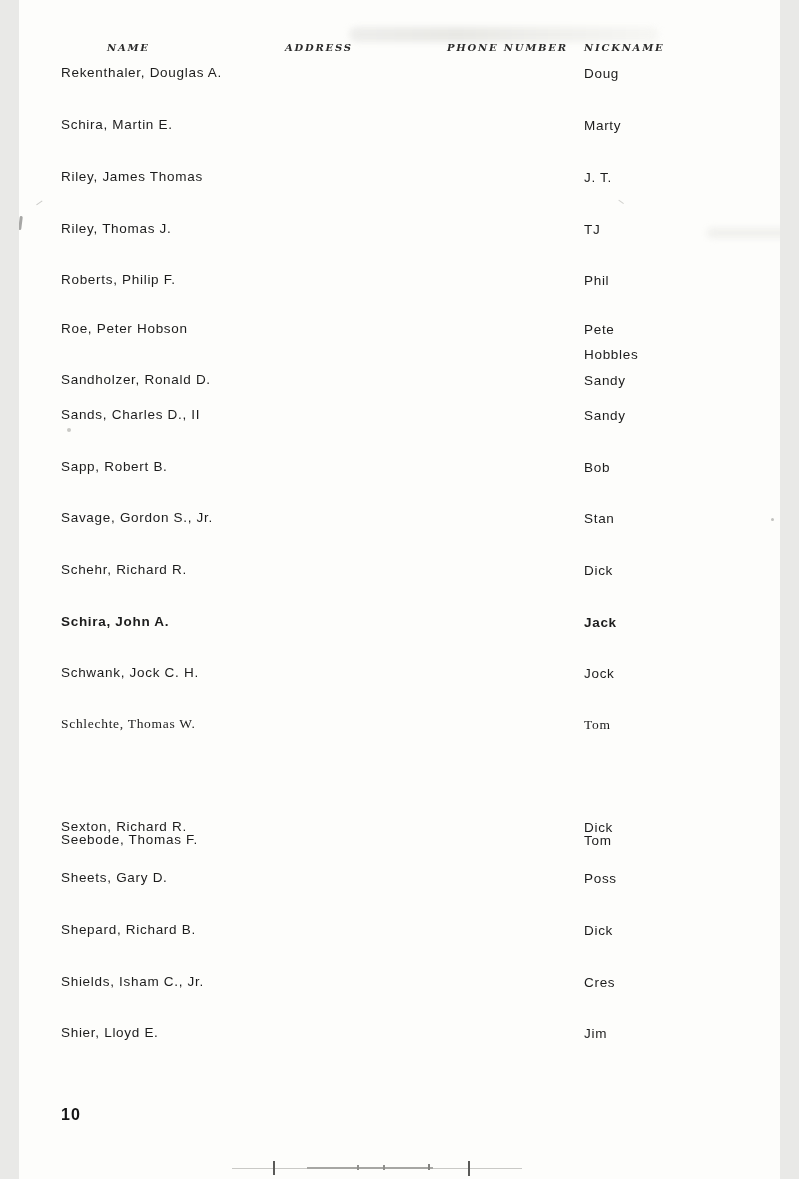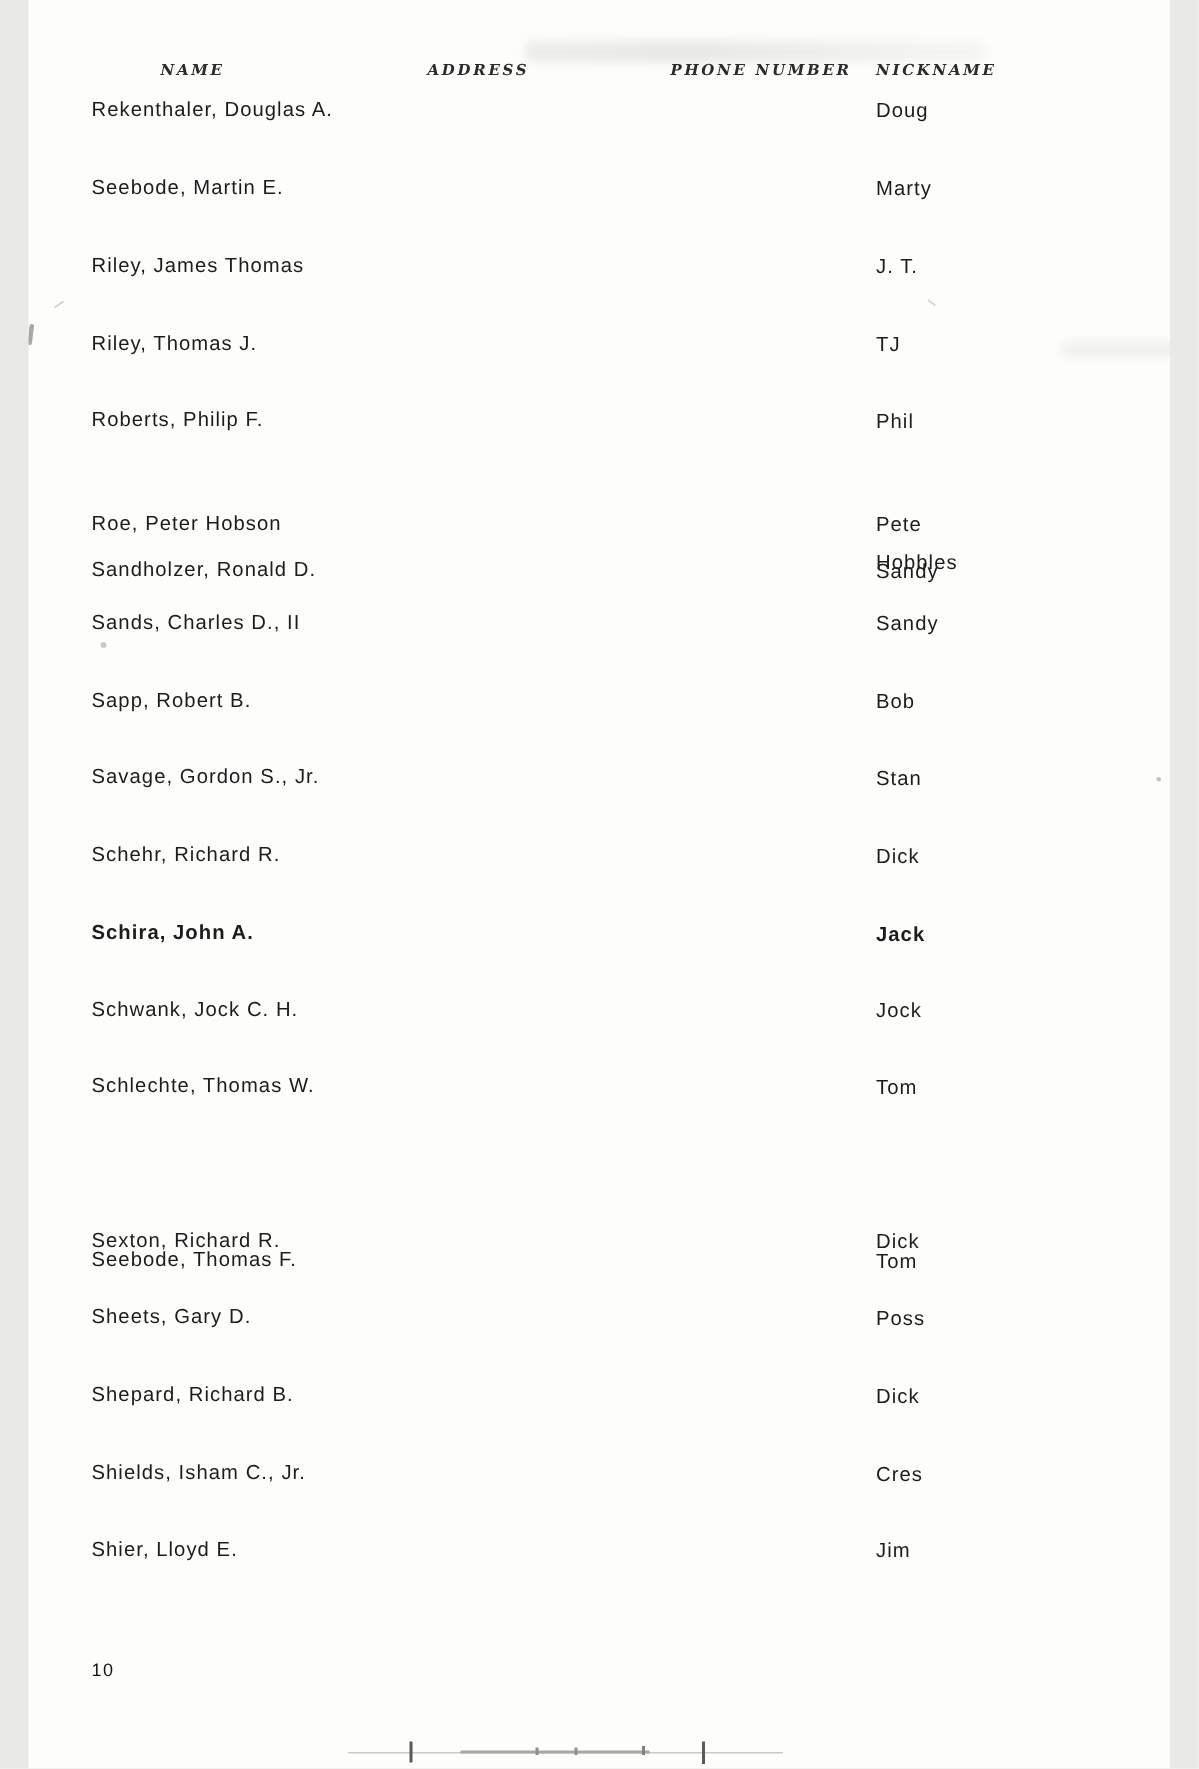--- a/index.html
+++ b/index.html
@@ -42,22 +42,22 @@
   }
   .cell.name  { left: 42px;  top: 0; }
   .cell.addr  { left: 266px; top: 0; }
   .cell.phone { left: 428px; top: 0; }
   .cell.nick  { left: 565px; top: -4px; line-height: 25px; }
 
   .page-number {
     position: absolute;
     left: 42px;
     top: 1106px;
-    font-size: 12px;
-    font-weight: normal;
+    font-size: 16px;
+    font-weight: bold;
     letter-spacing: 1px;
     color: #161616;
   }
 
   
   .smudge-top {
     position: absolute; left: 330px; top: 27px; width: 310px; height: 15px;
     background: linear-gradient(90deg, #ececea 0%, #e6e6e2 35%, #efefec 70%, #f6f6f3 100%);
     border-radius: 8px; filter: blur(3px); opacity: 0.9;
   }
@@ -111,21 +111,21 @@
   </div>
 
   <div id="rows">
       <div class="row" style="top: 65px;">
         <span class="cell name">Rekenthaler, Douglas A.</span>
         <span class="cell addr"></span>
         <span class="cell phone"></span>
         <span class="cell nick">Doug</span>
       </div>
       <div class="row" style="top: 117px;">
-        <span class="cell name">Seebode, Martin E.</span>
+        <span class="cell name">Schira, Martin E.</span>
         <span class="cell addr"></span>
         <span class="cell phone"></span>
         <span class="cell nick">Marty</span>
       </div>
       <div class="row" style="top: 169px;">
         <span class="cell name">Riley, James Thomas</span>
         <span class="cell addr"></span>
         <span class="cell phone"></span>
         <span class="cell nick">J. T.</span>
       </div>
@@ -134,21 +134,21 @@
         <span class="cell addr"></span>
         <span class="cell phone"></span>
         <span class="cell nick">TJ</span>
       </div>
       <div class="row" style="top: 272px;">
         <span class="cell name">Roberts, Philip F.</span>
         <span class="cell addr"></span>
         <span class="cell phone"></span>
         <span class="cell nick">Phil</span>
       </div>
-      <div class="row" style="top: 321px; margin-top: 20px;">
+      <div class="row" style="top: 321px;">
         <span class="cell name">Roe, Peter Hobson</span>
         <span class="cell addr"></span>
         <span class="cell phone"></span>
         <span class="cell nick">Pete
 Hobbles</span>
       </div>
       <div class="row" style="top: 372px;">
         <span class="cell name">Sandholzer, Ronald D.</span>
         <span class="cell addr"></span>
         <span class="cell phone"></span>
@@ -183,21 +183,21 @@
         <span class="cell addr"></span>
         <span class="cell phone"></span>
         <span class="cell nick">Jack</span>
       </div>
       <div class="row" style="top: 665px;">
         <span class="cell name">Schwank, Jock C. H.</span>
         <span class="cell addr"></span>
         <span class="cell phone"></span>
         <span class="cell nick">Jock</span>
       </div>
-      <div class="row" style="top: 716px;">
+      <div class="row" style="top: 716px; font-family: Liberation Serif, serif;">
         <span class="cell name">Schlechte, Thomas W.</span>
         <span class="cell addr"></span>
         <span class="cell phone"></span>
         <span class="cell nick">Tom</span>
       </div>
       <div class="row" style="top: 788px; margin-top: 44px;">
         <span class="cell name">Seebode, Thomas F.</span>
         <span class="cell addr"></span>
         <span class="cell phone"></span>
         <span class="cell nick">Tom</span>

